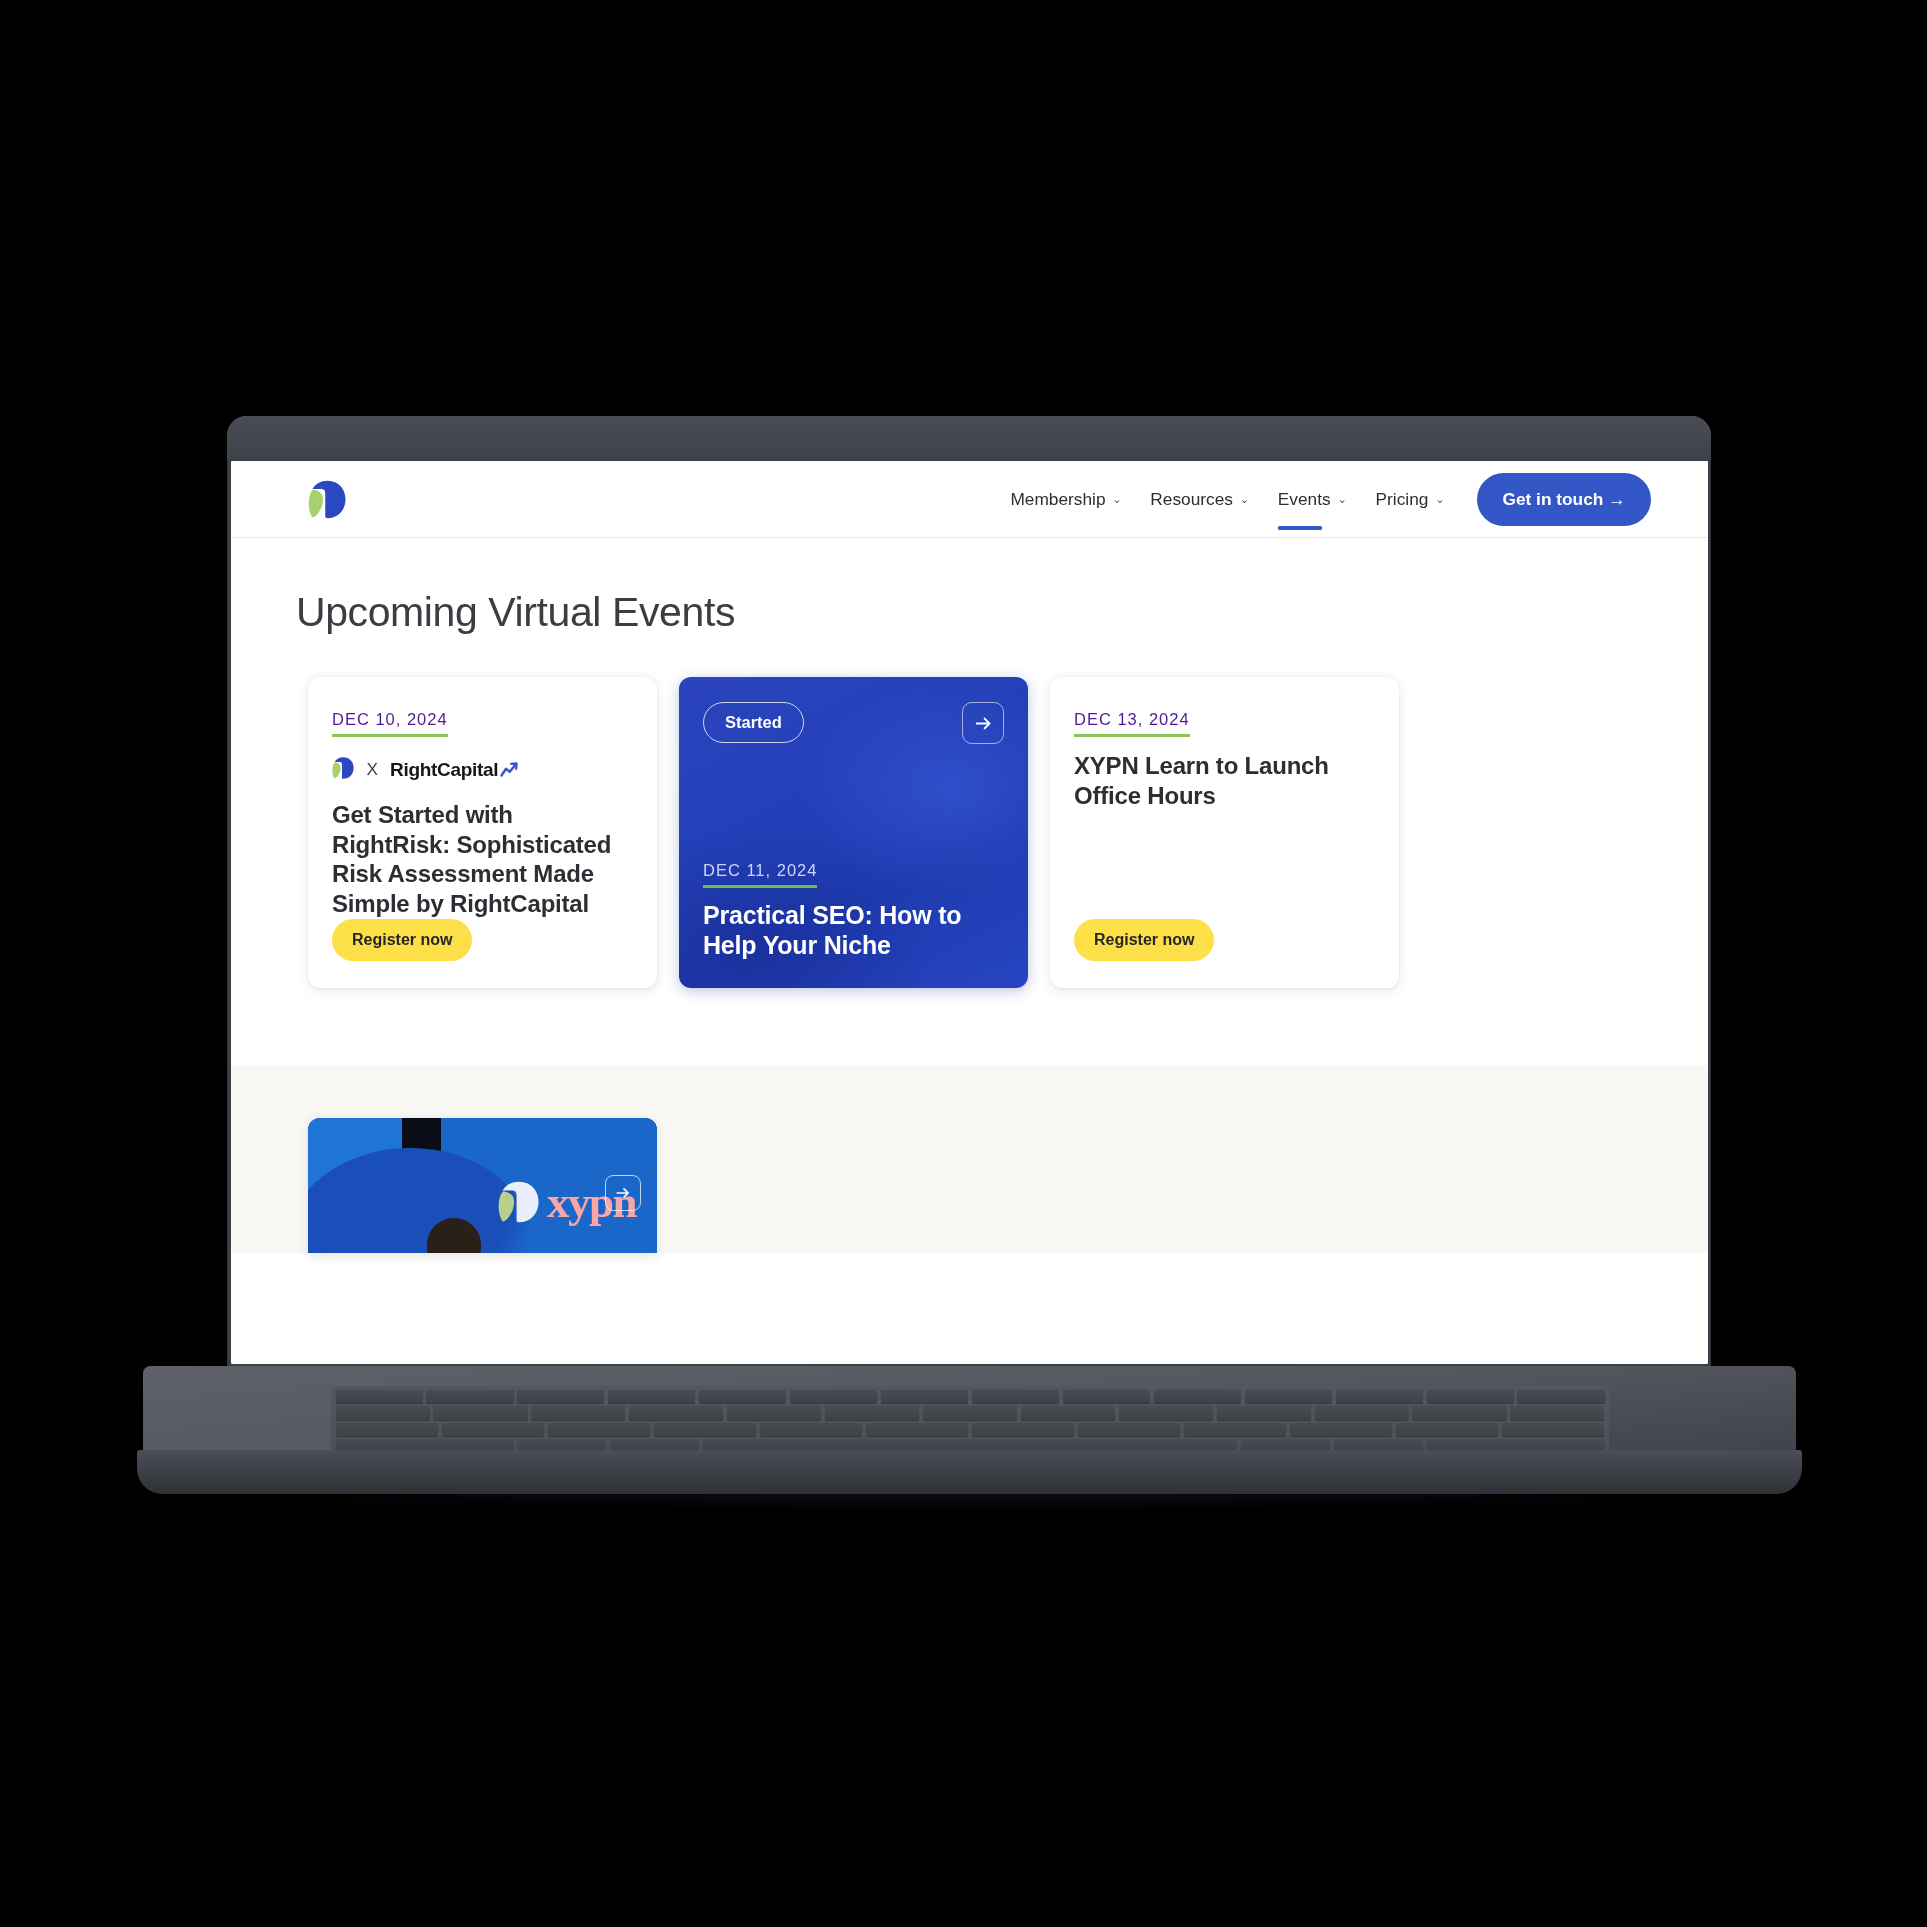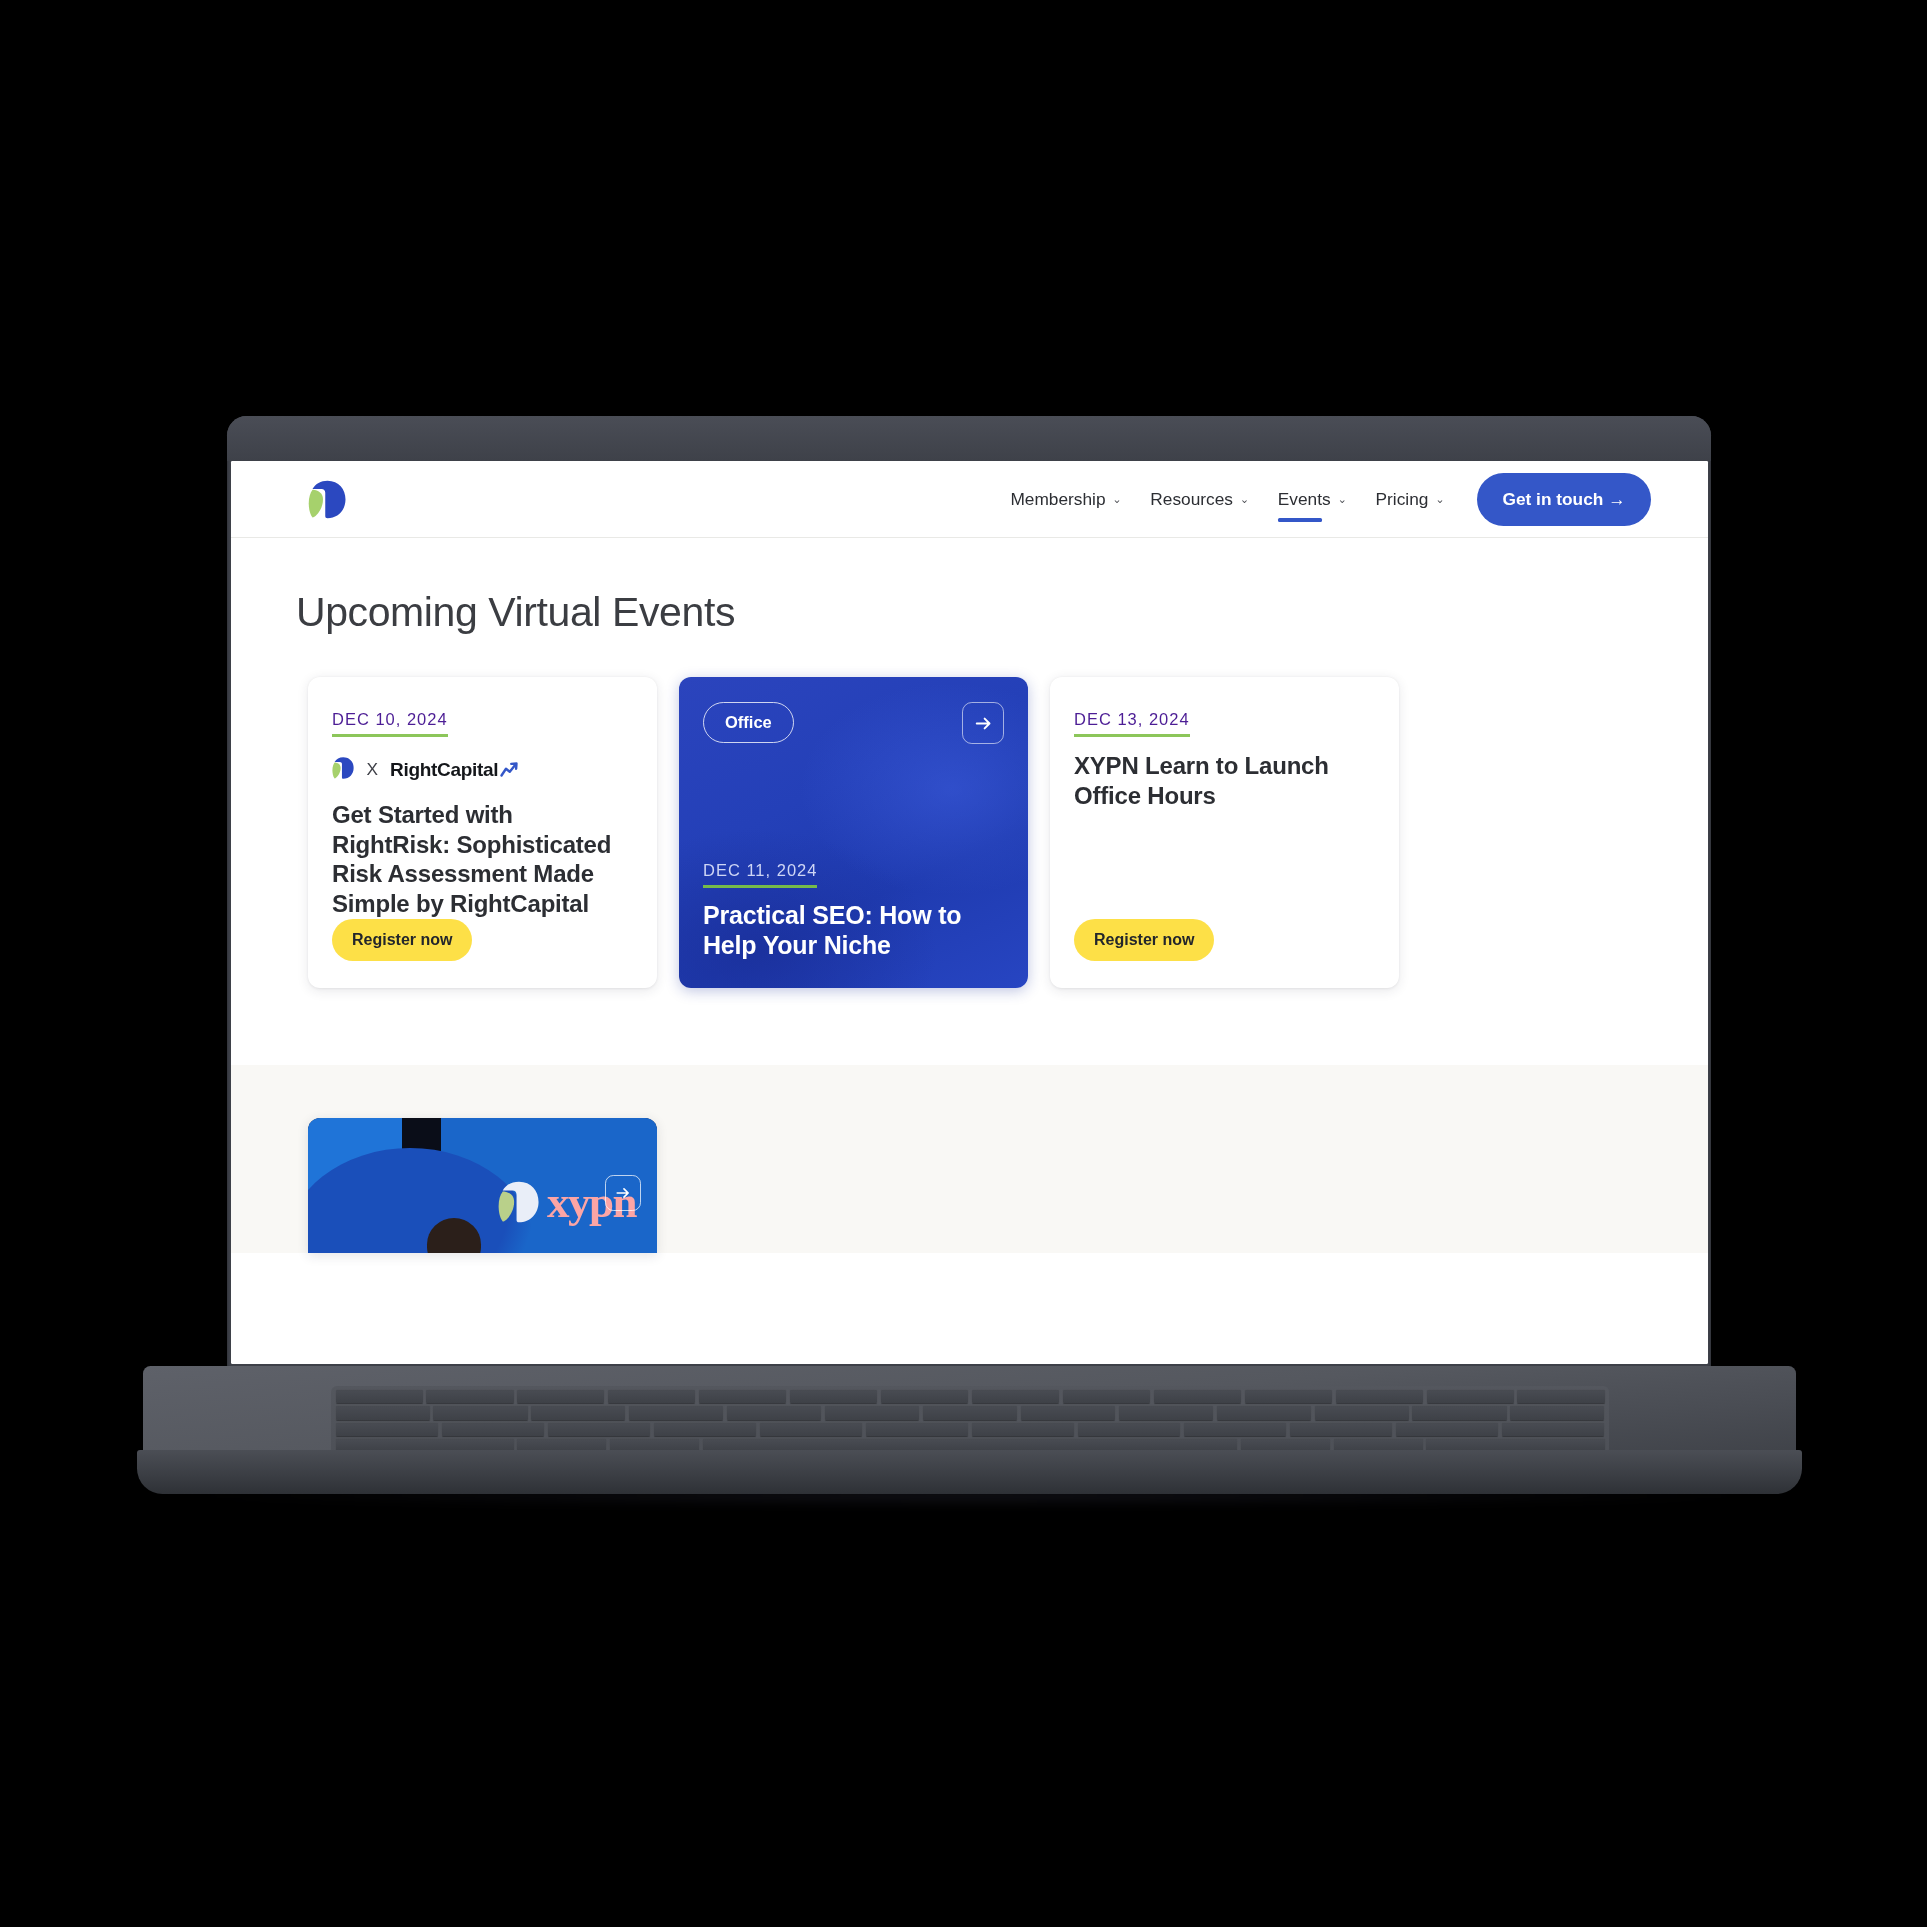--- a/index.html
+++ b/index.html
@@ -112,21 +112,21 @@
     background: #ffffff;
     display: flex; align-items: center;
     padding: 0 57px;
     border-bottom: 0.8px solid #e9e9e6;
     position: relative;
   }
   #brand-logo { width: 39px; height: 41px; position: relative; margin-left: 20px; }
 
   #main-nav {
     margin-left: auto;
-    display: flex; align-items: center; gap: 0px;
+    display: flex; gap: 0px;
   }
   .nav-item {
     display: flex; align-items: center; gap: 6.8px;
     font-size: 17.3px; color: #2c2e33;
     padding: 7.5px 14.3px;
     position: relative;
     cursor: pointer;
     white-space: nowrap;
   }
   .nav-item .chev { font-size: 11.3px; color: #4a4c52; line-height: 1; transform: translateY(0.8px); }
@@ -388,21 +388,21 @@
                 </span>
               </span>
             </div>
 
             <h3 class="card-title">Get Started with RightRisk: Sophisticated Risk Assessment Made Simple by RightCapital</h3>
             <button class="register-btn">Register now</button>
           </article>
 
           <article class="event-card featured">
             <div class="card-top-row">
-              <span class="webinar-badge">Office</span>
+              <span class="webinar-badge">Started</span>
               <button class="arrow-btn">
                 <svg width="21" height="21" viewBox="0 0 28 28" aria-hidden="true">
                   <path d="M5 14 H22 M15.5 7.5 L22 14 L15.5 20.5" stroke="#ffffff" stroke-width="2.6" fill="none" stroke-linecap="round" stroke-linejoin="round"></path>
                 </svg>
               </button>
             </div>
 
             <div class="featured-spacer"></div>
 
             <span class="card-date">DEC 11, 2024</span>

